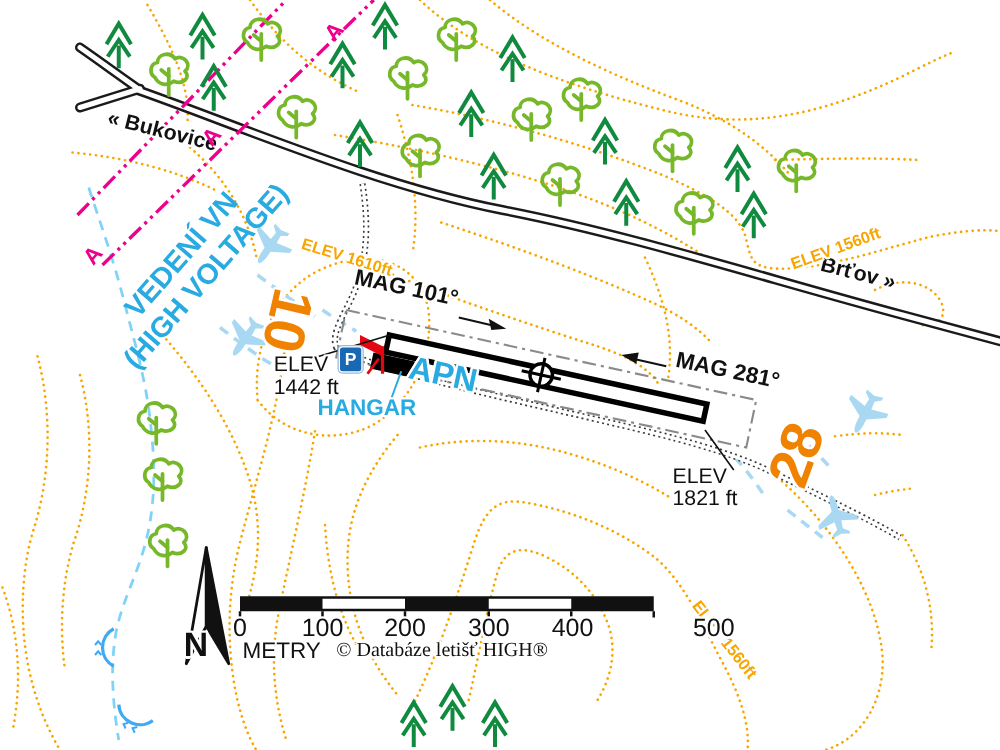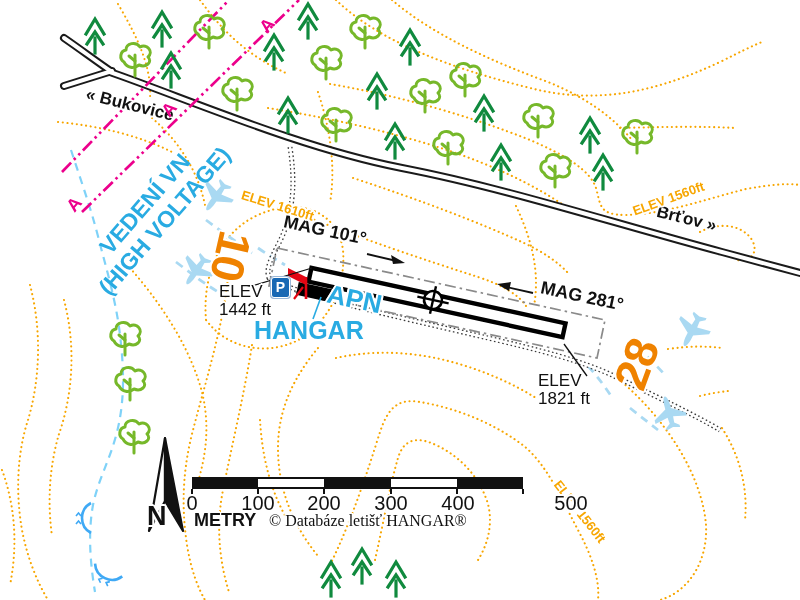--- a/index.html
+++ b/index.html
@@ -19,21 +19,21 @@
   .vn-lbl{font-size:23px;font-weight:bold;color:#29ABE2;text-align:center;line-height:1.15;}
   .p-sign{position:absolute;left:271px;top:277px;width:19px;height:21px;background:#1868B4;
           border:1.2px solid #fff;border-radius:3px;box-sizing:border-box;color:#fff;
           font-size:14px;font-weight:bold;text-align:center;line-height:18px;
           box-shadow:0 0 0 1px #9bb8d8;}
   .title{font-size:31px;font-weight:bold;letter-spacing:1px;color:#111;}
   .scalebar{position:absolute;left:192px;top:477px;width:331px;height:12px;background:#111;}
   .scalebar .wseg{position:absolute;top:1.8px;height:8.4px;background:#fff;}
   .tick{position:absolute;width:2px;height:5px;background:#111;top:489px;}
   .ticklbl{position:absolute;top:492px;font-size:20px;color:#111;transform:translateX(-50%);}
-  .metry{font-size:18px;font-weight:bold;color:#111;}
+  .metry{font-size:18px;font-weight:normal;color:#111;}
   .copyright{font-family:"Liberation Serif",serif;font-size:16px;color:#111;}
   .n-lbl{font-size:27px;font-weight:bold;color:#111;}
 </style>
 </head>
 <body>
 
 <div class="map">
 
 <svg class="base" width="800" height="600" viewBox="0 0 800 600">
   <defs>
@@ -237,21 +237,21 @@
 <div class="lbl elev-blk halo" style="left:219px;top:283px;">
   <div>ELEV</div>
   <div>1442 ft</div>
 </div>
 <div class="lbl elev-blk halo" style="left:538px;top:372px;">
   <div>ELEV</div>
   <div>1821 ft</div>
 </div>
 
 <div class="lbl blue-lbl halo" style="left:327px;top:286px;font-size:26px;transform:rotate(12deg);">APN</div>
-<div class="lbl blue-lbl halo" style="left:254px;top:317px;font-size:25px;">HANGAR</div>
+<div class="lbl blue-lbl halo" style="left:254px;top:317px;font-size:18px;">HANGAR</div>
 
 <div class="p-sign">P</div>
 
 <div class="lbl orange-lbl halo" style="left:240px;top:199px;transform:rotate(17deg);">ELEV 1610ft</div>
 <div class="lbl orange-lbl halo" style="left:631px;top:192px;transform:rotate(-20deg);">ELEV 1560ft</div>
 <div class="lbl orange-lbl halo" style="left:542px;top:505px;transform:rotate(52deg);">ELEV 1560ft</div>
 
 
 <div class="scalebar">
   <div class="wseg" style="left:66.2px;width:66.2px;"></div>
@@ -265,16 +265,16 @@
 <div class="tick" style="left:522px;"></div>
 
 <div class="ticklbl halo" style="left:192px;">0</div>
 <div class="ticklbl halo" style="left:258px;">100</div>
 <div class="ticklbl halo" style="left:324px;">200</div>
 <div class="ticklbl halo" style="left:391px;">300</div>
 <div class="ticklbl halo" style="left:430px;margin-left:28px;">400</div>
 <div class="ticklbl halo" style="left:523px;margin-left:48px;">500</div>
 
 <div class="lbl metry halo" style="left:194px;top:511px;">METRY</div>
-<div class="lbl copyright halo" style="left:269px;top:513px;">© Databáze letišť HANGAR®</div>
+<div class="lbl copyright halo" style="left:269px;top:513px;">© Databáze letišť HIGH®</div>
 <div class="lbl n-lbl halo" style="left:147px;top:502px;">N</div>
 
 </div>
 
 </body></html>

